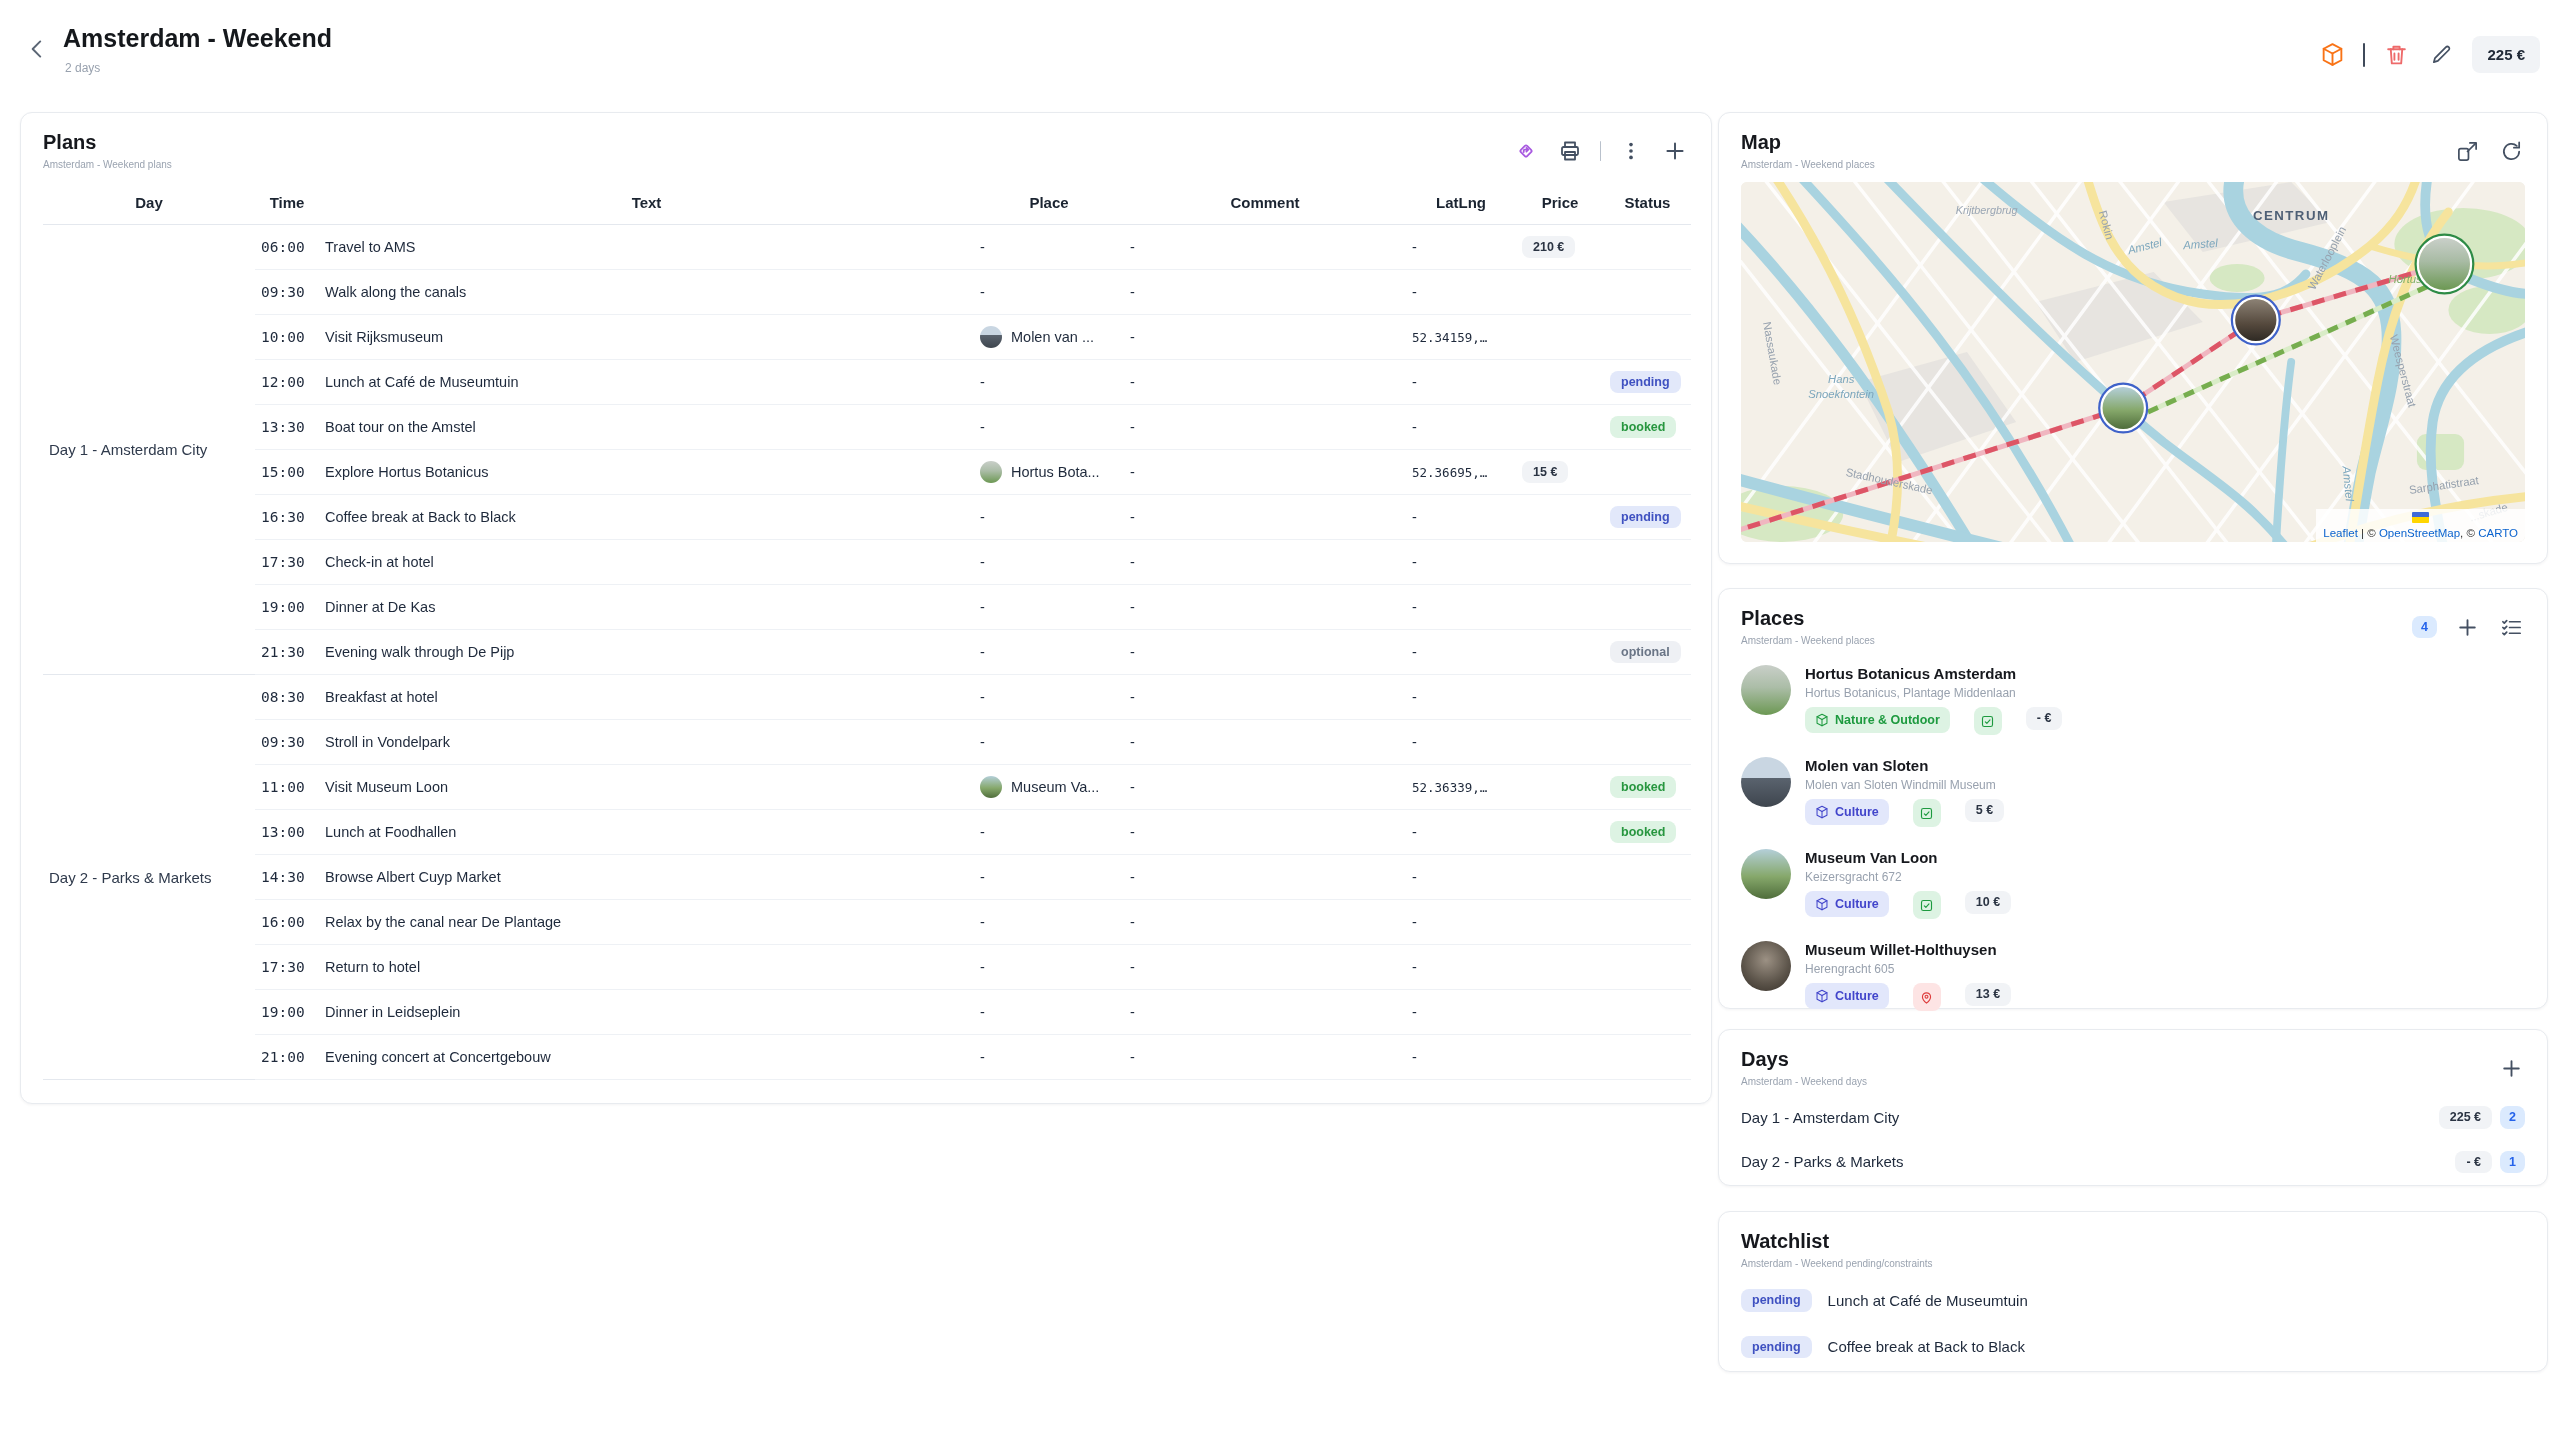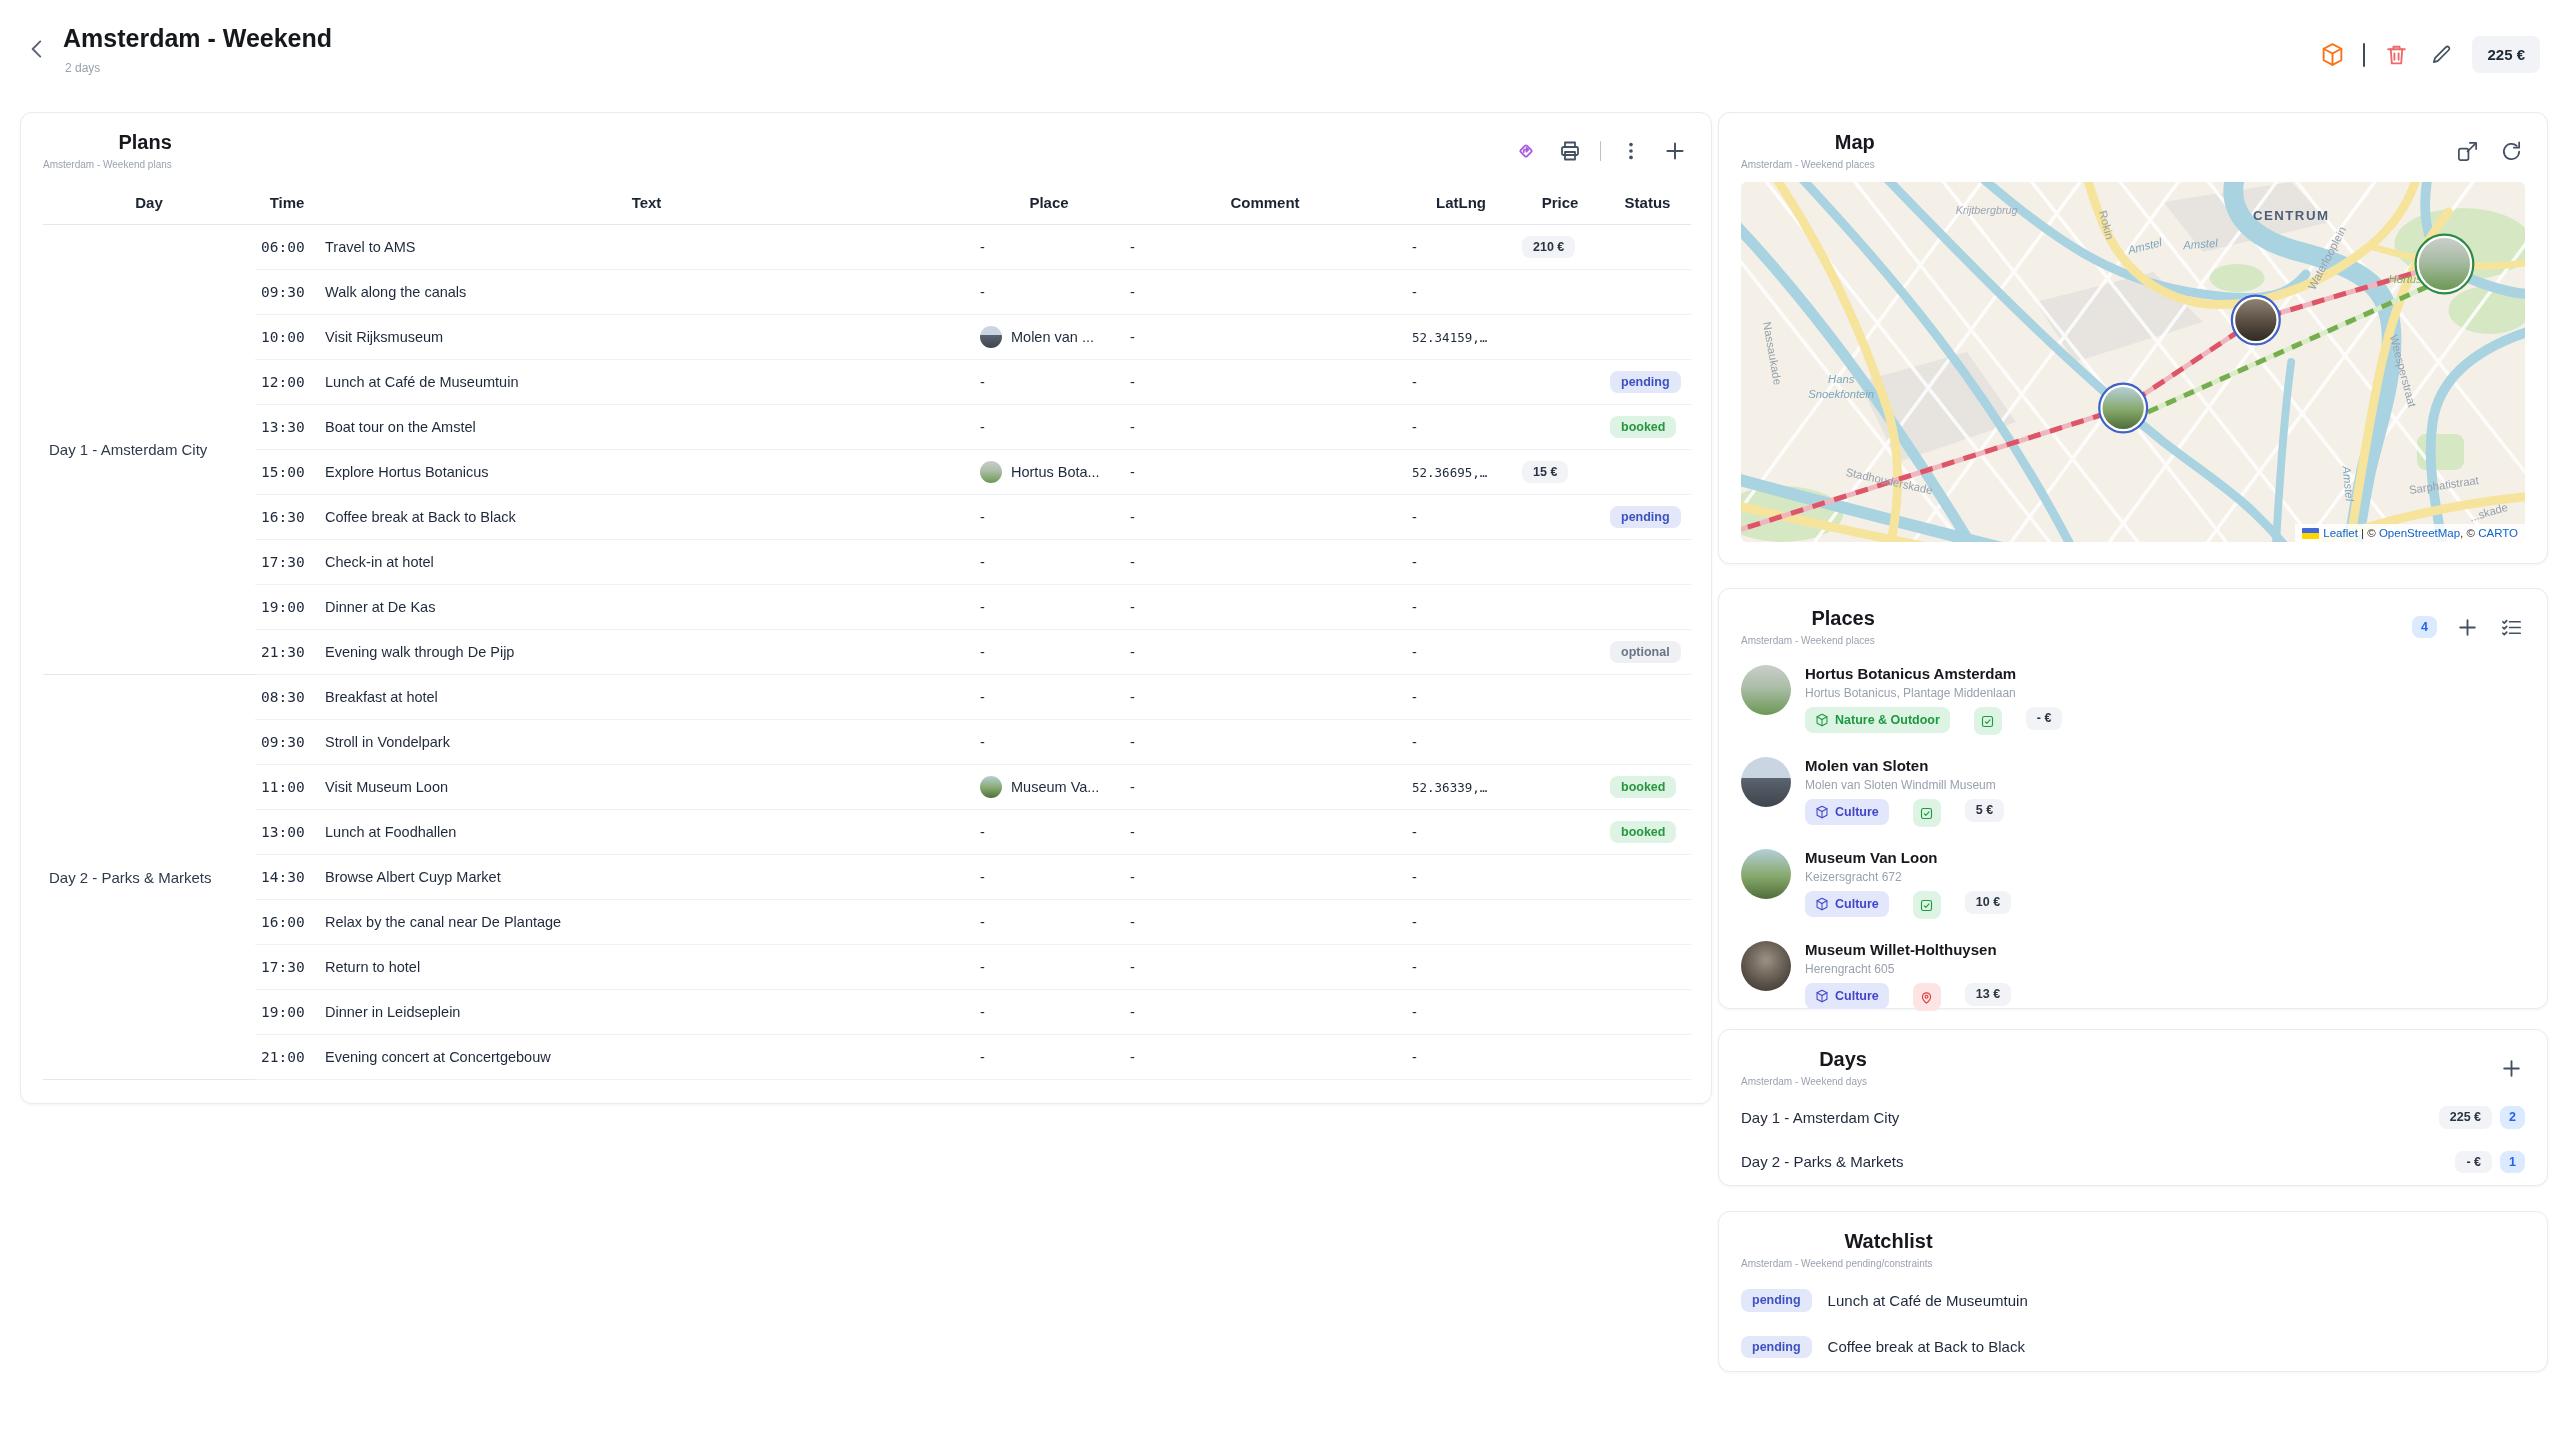--- a/index.html
+++ b/index.html
@@ -21,21 +21,21 @@
   .topbar-actions { position:absolute; right:20px; top:36px; display:flex; align-items:center; gap:17px; }
   .icon-btn { width:28px; height:28px; display:flex; align-items:center; justify-content:center; cursor:pointer; }
   .c-orange { color:#f97316; } .c-red { color:#ee6a6a; } .c-slate { color:#445062; } .c-purple { color:#a85ae0; }
   .v-div-dark { width:2px; height:24px; background:#3f4a5a; border-radius:1px; }
   .v-div { width:1.5px; height:20px; background:#b9c1cc; border-radius:1px; }
   .total-badge { background:#f1f3f6; border-radius:8px; padding:10px 15px; font-size:15px; font-weight:600; color:#222b38; }
 
   
   .card { position:absolute; background:#fff; border:1px solid #e8ebef; border-radius:12px;
           box-shadow:0 1px 3px rgba(15,23,42,.05); }
-  .card-head { display:flex; justify-content:space-between; align-items:flex-start; padding:18px 22px 8px;text-align:right; }
+  .card-head { display:flex; justify-content:space-between; align-items:flex-start; padding:18px 22px 8px; }
   .sec-title { font-size:20px; font-weight:700; color:#16181d; line-height:1.15; }
   .sec-sub { font-size:10px; color:#9aa3b0; margin-top:5px; }
   .head-actions { display:flex; align-items:center; gap:16px; color:#49566b; padding-top:6px; }
 
   .plans-card { left:20px; top:112px; width:1692px; height:992px; }
   .map-card   { left:1718px; top:112px; width:830px; height:452px; }
   .places-card{ left:1718px; top:588px; width:830px; height:421px; }
   .days-card  { left:1718px; top:1029px; width:830px; height:157px; }
   .watch-card { left:1718px; top:1211px; width:830px; height:161px; }
 
@@ -69,21 +69,21 @@
   
   .map-wrap { position:relative; margin:4px 22px 0; height:360px; border-radius:6px; overflow:hidden; background:#f4f0e8; }
   .map-svg { width:100%; height:360px; display:block; }
   .map-svg text { font-family:"Liberation Sans", sans-serif; text-anchor:middle; }
   .m-road { fill:#96a1ae; font-size:11.5px; }
   .m-water { fill:#7da7bd; font-style:italic; font-size:11.5px; }
   .m-district { fill:#4e5f75; font-weight:700; font-size:13.5px; letter-spacing:1.5px; }
   .m-poi { fill:#9aa6b4; font-style:italic; font-size:11px; }
   .m-park { fill:#7fae66; font-style:italic; font-size:11.5px; }
   .map-attr { position:absolute; right:0; bottom:0; background:rgba(255,255,255,.84); font-size:11.5px;
-              padding:3px 7px; color:#333; display:flex; gap:4px; align-items:center; }
+              padding:3px 7px; color:#333; display:flex; gap:4px; align-items:center;flex-direction:column; }
   .map-attr a { color:#0b63ce; text-decoration:none; cursor:pointer; }
   .ua-flag { width:17px; height:11px; display:inline-block; border-radius:1px;
              background:linear-gradient(180deg,#3f6ad8 0%,#3f6ad8 50%,#ffd500 50%,#ffd500 100%); }
 
   
   .place-item { display:flex; gap:14px; padding:11px 22px; align-items:flex-start; cursor:pointer; }
   .p-name { font-size:15px; font-weight:600; color:#16181d; }
   .p-sub { font-size:12px; color:#98a1ae; margin:4px 0 7px; }
   .p-badges { display:flex; gap:24px; align-items:flex-start; }
   .cat-badge { display:inline-flex; align-items:center; gap:6px; padding:6px 10px; border-radius:8px;

